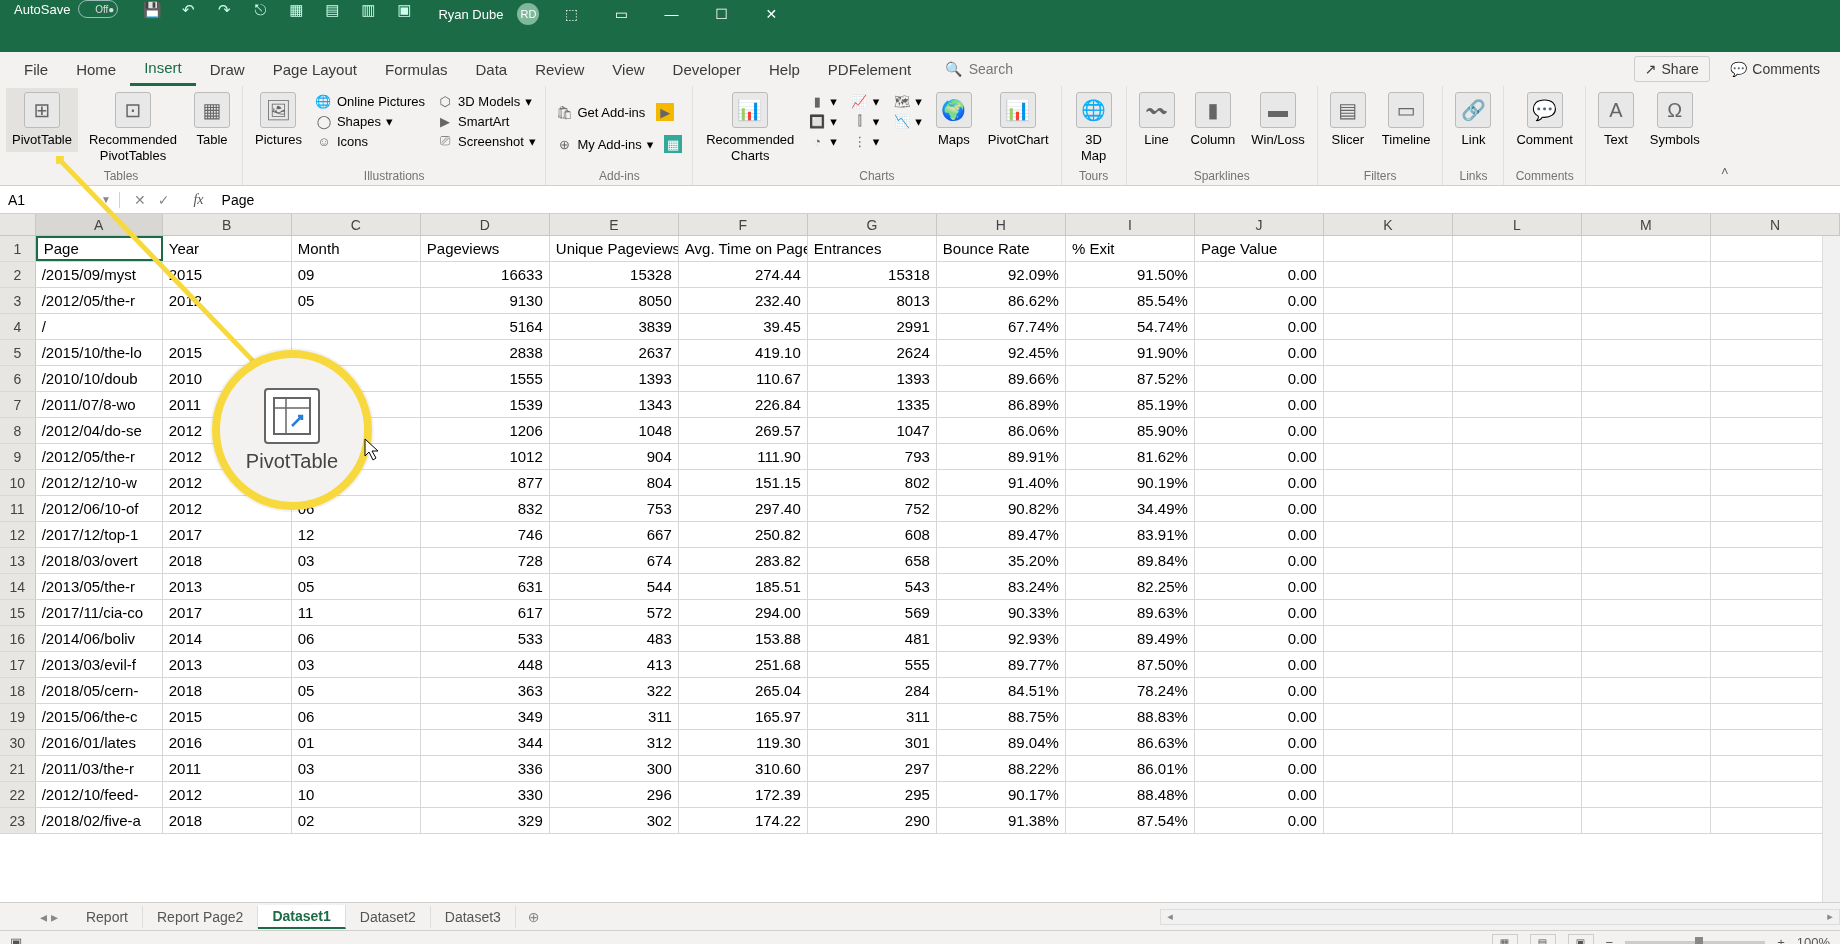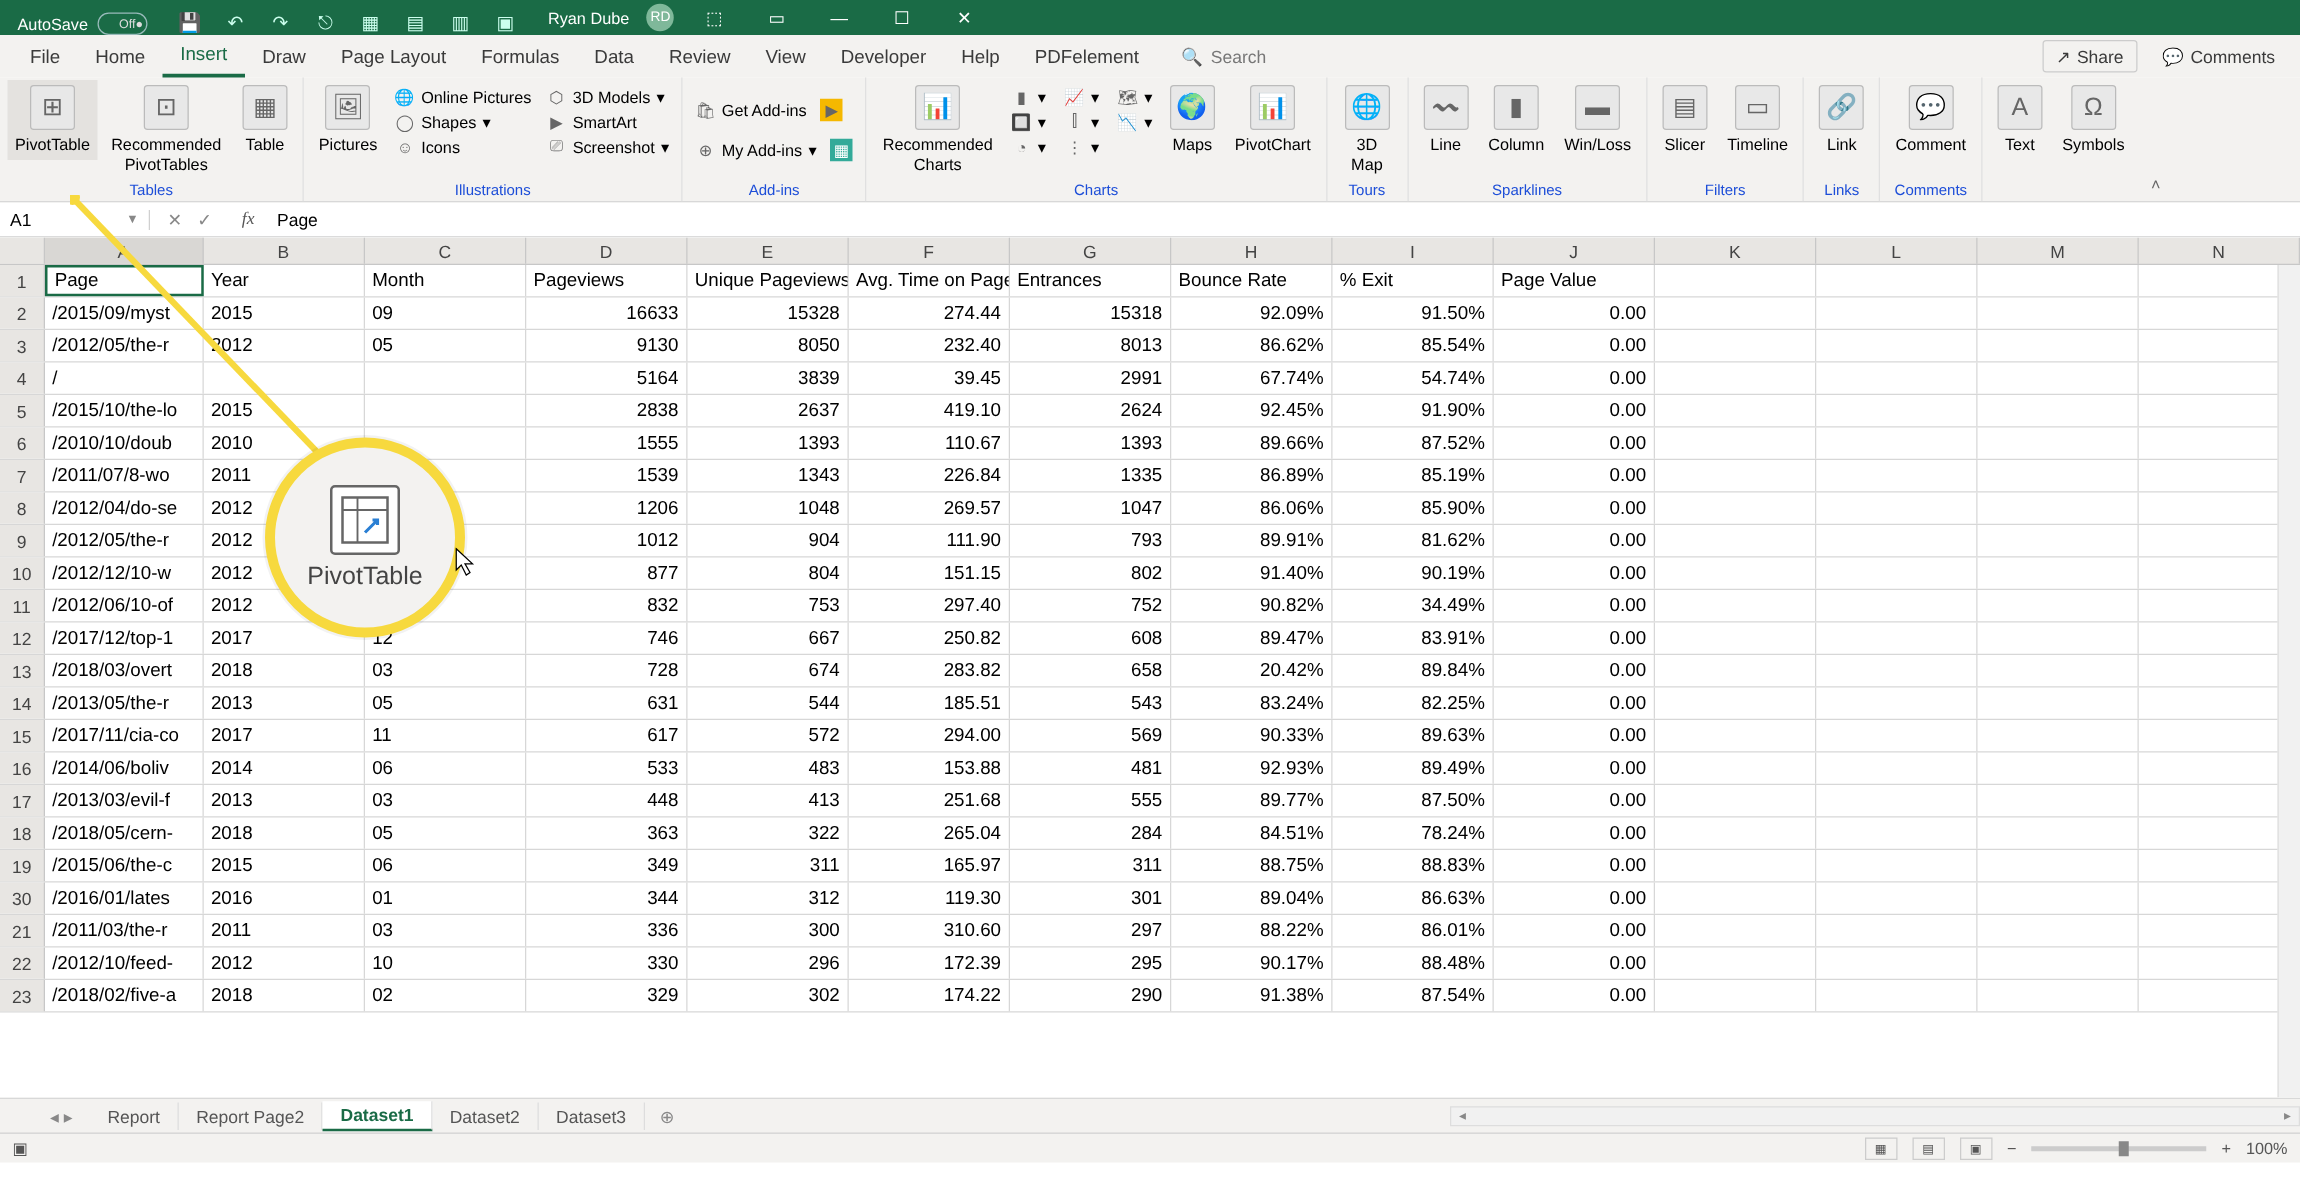--- a/index.html
+++ b/index.html
@@ -1,19 +1,19 @@
 <!DOCTYPE html>
 <html><head>
 <meta charset="utf-8">
 <style>
 * { box-sizing: border-box; margin: 0; padding: 0; font-family: "Segoe UI", Arial, sans-serif; }
 body { background: #fff; overflow: hidden; width: 1840px; height: 944px; position: relative; }
 
 
-.titlebar { height: 28px; background: #1a6b46; color: #fff; display: flex; align-items: flex-end; font-size: 13px; }
+.titlebar { height: 52px; background: #1a6b46; color: #fff; display: flex; align-items: flex-start; font-size: 13px; }
 .autosave { padding: 0 14px; display: flex; align-items: center; gap: 8px; }
 .autosave-toggle { width: 40px; height: 18px; border: 1px solid #9bb; border-radius: 9px; display: flex; align-items: center; padding: 0 3px; font-size: 10px; color: #ddd; justify-content: flex-end; }
 .qat { display: flex; gap: 16px; padding: 0 10px; }
 .qat-icon { width: 20px; height: 20px; display: flex; align-items: center; justify-content: center; color: #cfe; font-size: 15px; }
 .title-text { flex: 1; text-align: center; font-size: 14px; }
 .user-area { display: flex; gap: 14px; padding: 0 14px; align-items: center; }
 .user-badge { width: 22px; height: 22px; border-radius: 50%; background: #7fb89a; color: #fff; display: flex; align-items: center; justify-content: center; font-size: 11px; }
 .win-btn { width: 36px; height: 28px; display: flex; align-items: center; justify-content: center; font-size: 14px; }
 
 
@@ -22,21 +22,21 @@
 .ribbon-tab.active { color: #1a6b46; border-bottom: 3px solid #1a6b46; font-weight: 500; }
 .ribbon-right { margin-left: auto; display: flex; align-items: center; gap: 10px; }
 .search-box { display: flex; align-items: center; gap: 6px; color: #777; font-size: 14px; }
 .share-btn { border: 1px solid #ccc; padding: 4px 10px; border-radius: 3px; font-size: 14px; display: flex; align-items: center; gap: 5px; }
 .comments-btn { display: flex; align-items: center; gap: 5px; font-size: 14px; padding: 4px 10px; }
 
 
 .ribbon-panel { height: 100px; background: #f3f2f0; border-bottom: 1px solid #d0d0d0; display: flex; }
 .ribbon-group { border-right: 1px solid #e0e0e0; display: flex; flex-direction: column; padding: 2px 6px 0; }
 .group-items { flex: 1; display: flex; align-items: flex-start; gap: 4px; }
-.group-label { font-size: 12px; color: #1d4ed8; text-align: center; padding-bottom: 2px; }
+.group-label { font-size: 12px; color: #737373; text-align: center; padding-bottom: 2px; }
 .big-btn { display: flex; flex-direction: column; align-items: center; padding: 4px 6px; font-size: 13px; text-align: center; line-height: 1.2; }
 .big-btn .icon { width: 36px; height: 36px; background: #e8e8e8; border: 1px solid #bbb; border-radius: 3px; margin-bottom: 4px; display: flex; align-items: center; justify-content: center; font-size: 20px; color: #666; }
 .small-btn-col { display: flex; flex-direction: column; gap: 2px; padding-top: 4px; }
 .small-btn { display: flex; align-items: center; gap: 5px; font-size: 13px; padding: 1px 4px; white-space: nowrap; }
 .small-btn .si { width: 16px; height: 16px; display: inline-flex; align-items: center; justify-content: center; font-size: 13px; color: #666; }
 .ribbon-collapse { width: 26px; display: flex; align-items: flex-end; justify-content: center; padding-bottom: 6px; font-size: 13px; color: #666; }
 
 
 .formula-bar { height: 28px; border-bottom: 1px solid #d0d0d0; display: flex; align-items: center; font-size: 14px; background: #fff; }
 .name-box { width: 120px; border-right: 1px solid #d0d0d0; padding: 0 8px; display: flex; align-items: center; }
@@ -548,21 +548,21 @@
       </div>
       <div class="row">
         <div class="rh">13</div>
         <div class="cell">/2018/03/overt</div>
         <div class="cell">2018</div>
         <div class="cell">03</div>
         <div class="cell num">728</div>
         <div class="cell num">674</div>
         <div class="cell num">283.82</div>
         <div class="cell num">658</div>
-        <div class="cell num">20.42%</div>
+        <div class="cell num">35.20%</div>
         <div class="cell num">89.84%</div>
         <div class="cell num">0.00</div>
         <div class="cell"></div>
         <div class="cell"></div>
         <div class="cell"></div>
         <div class="cell"></div>
       </div>
       <div class="row">
         <div class="rh">14</div>
         <div class="cell">/2013/05/the-r</div>

